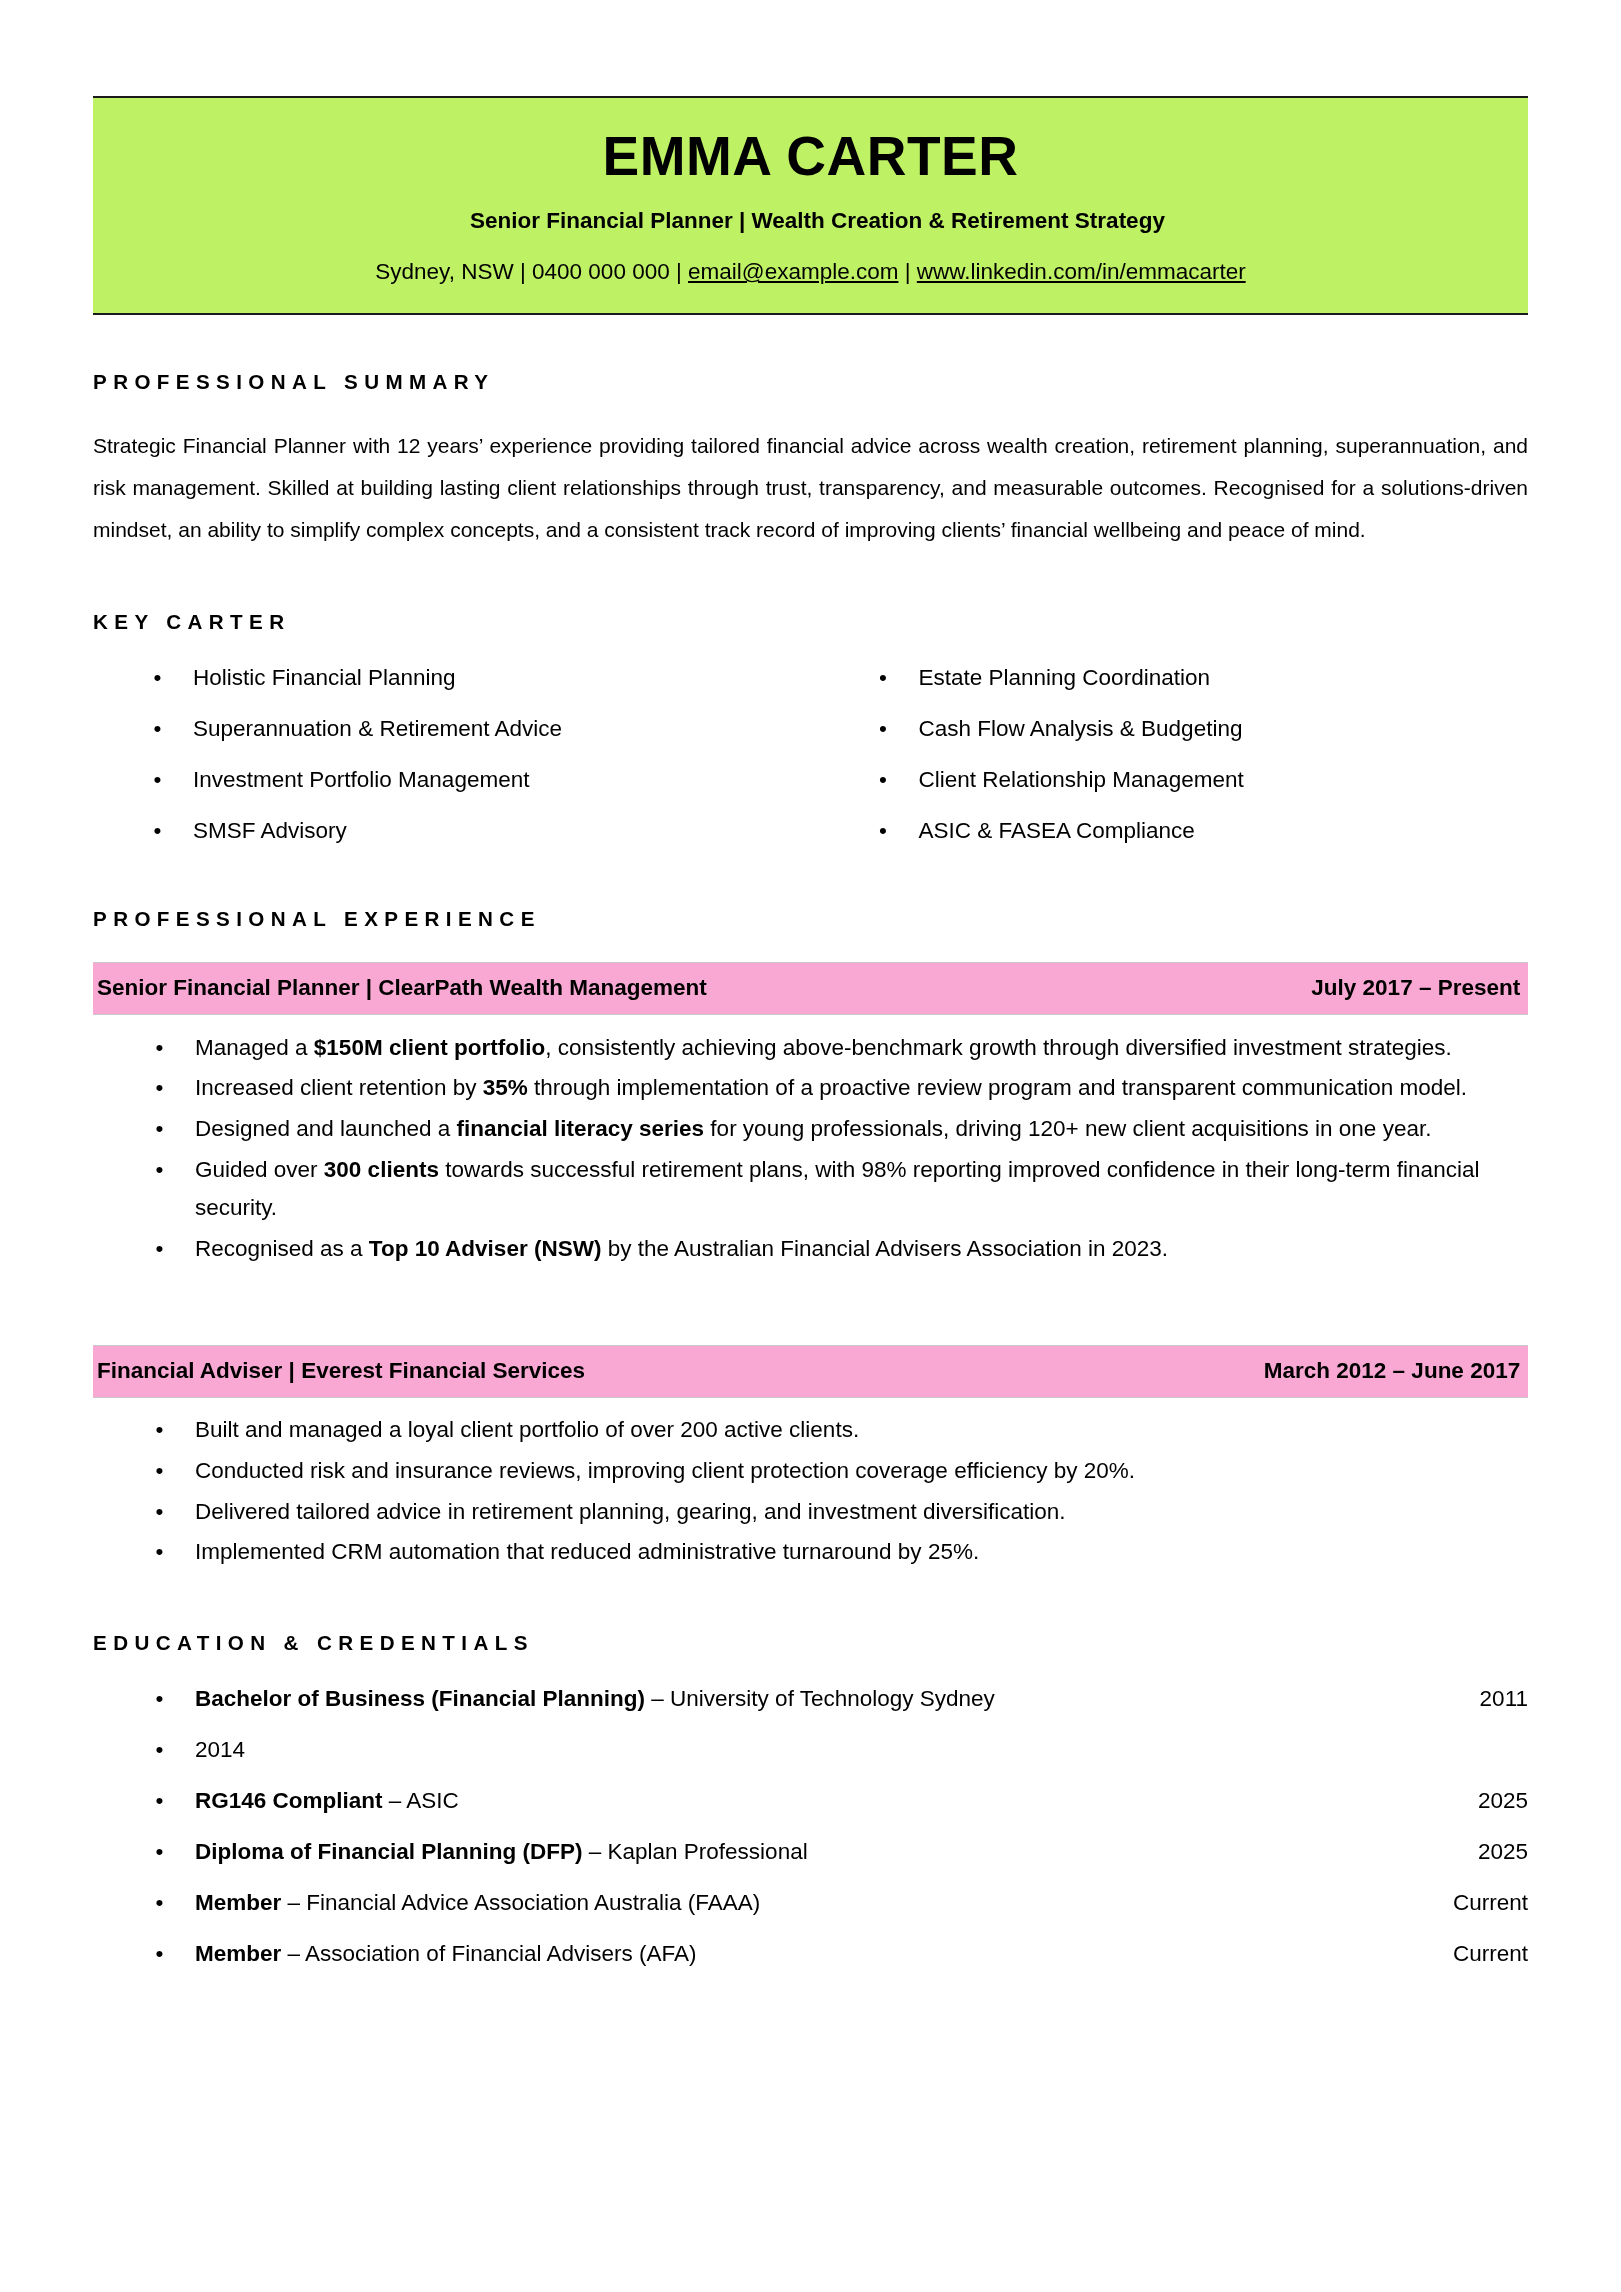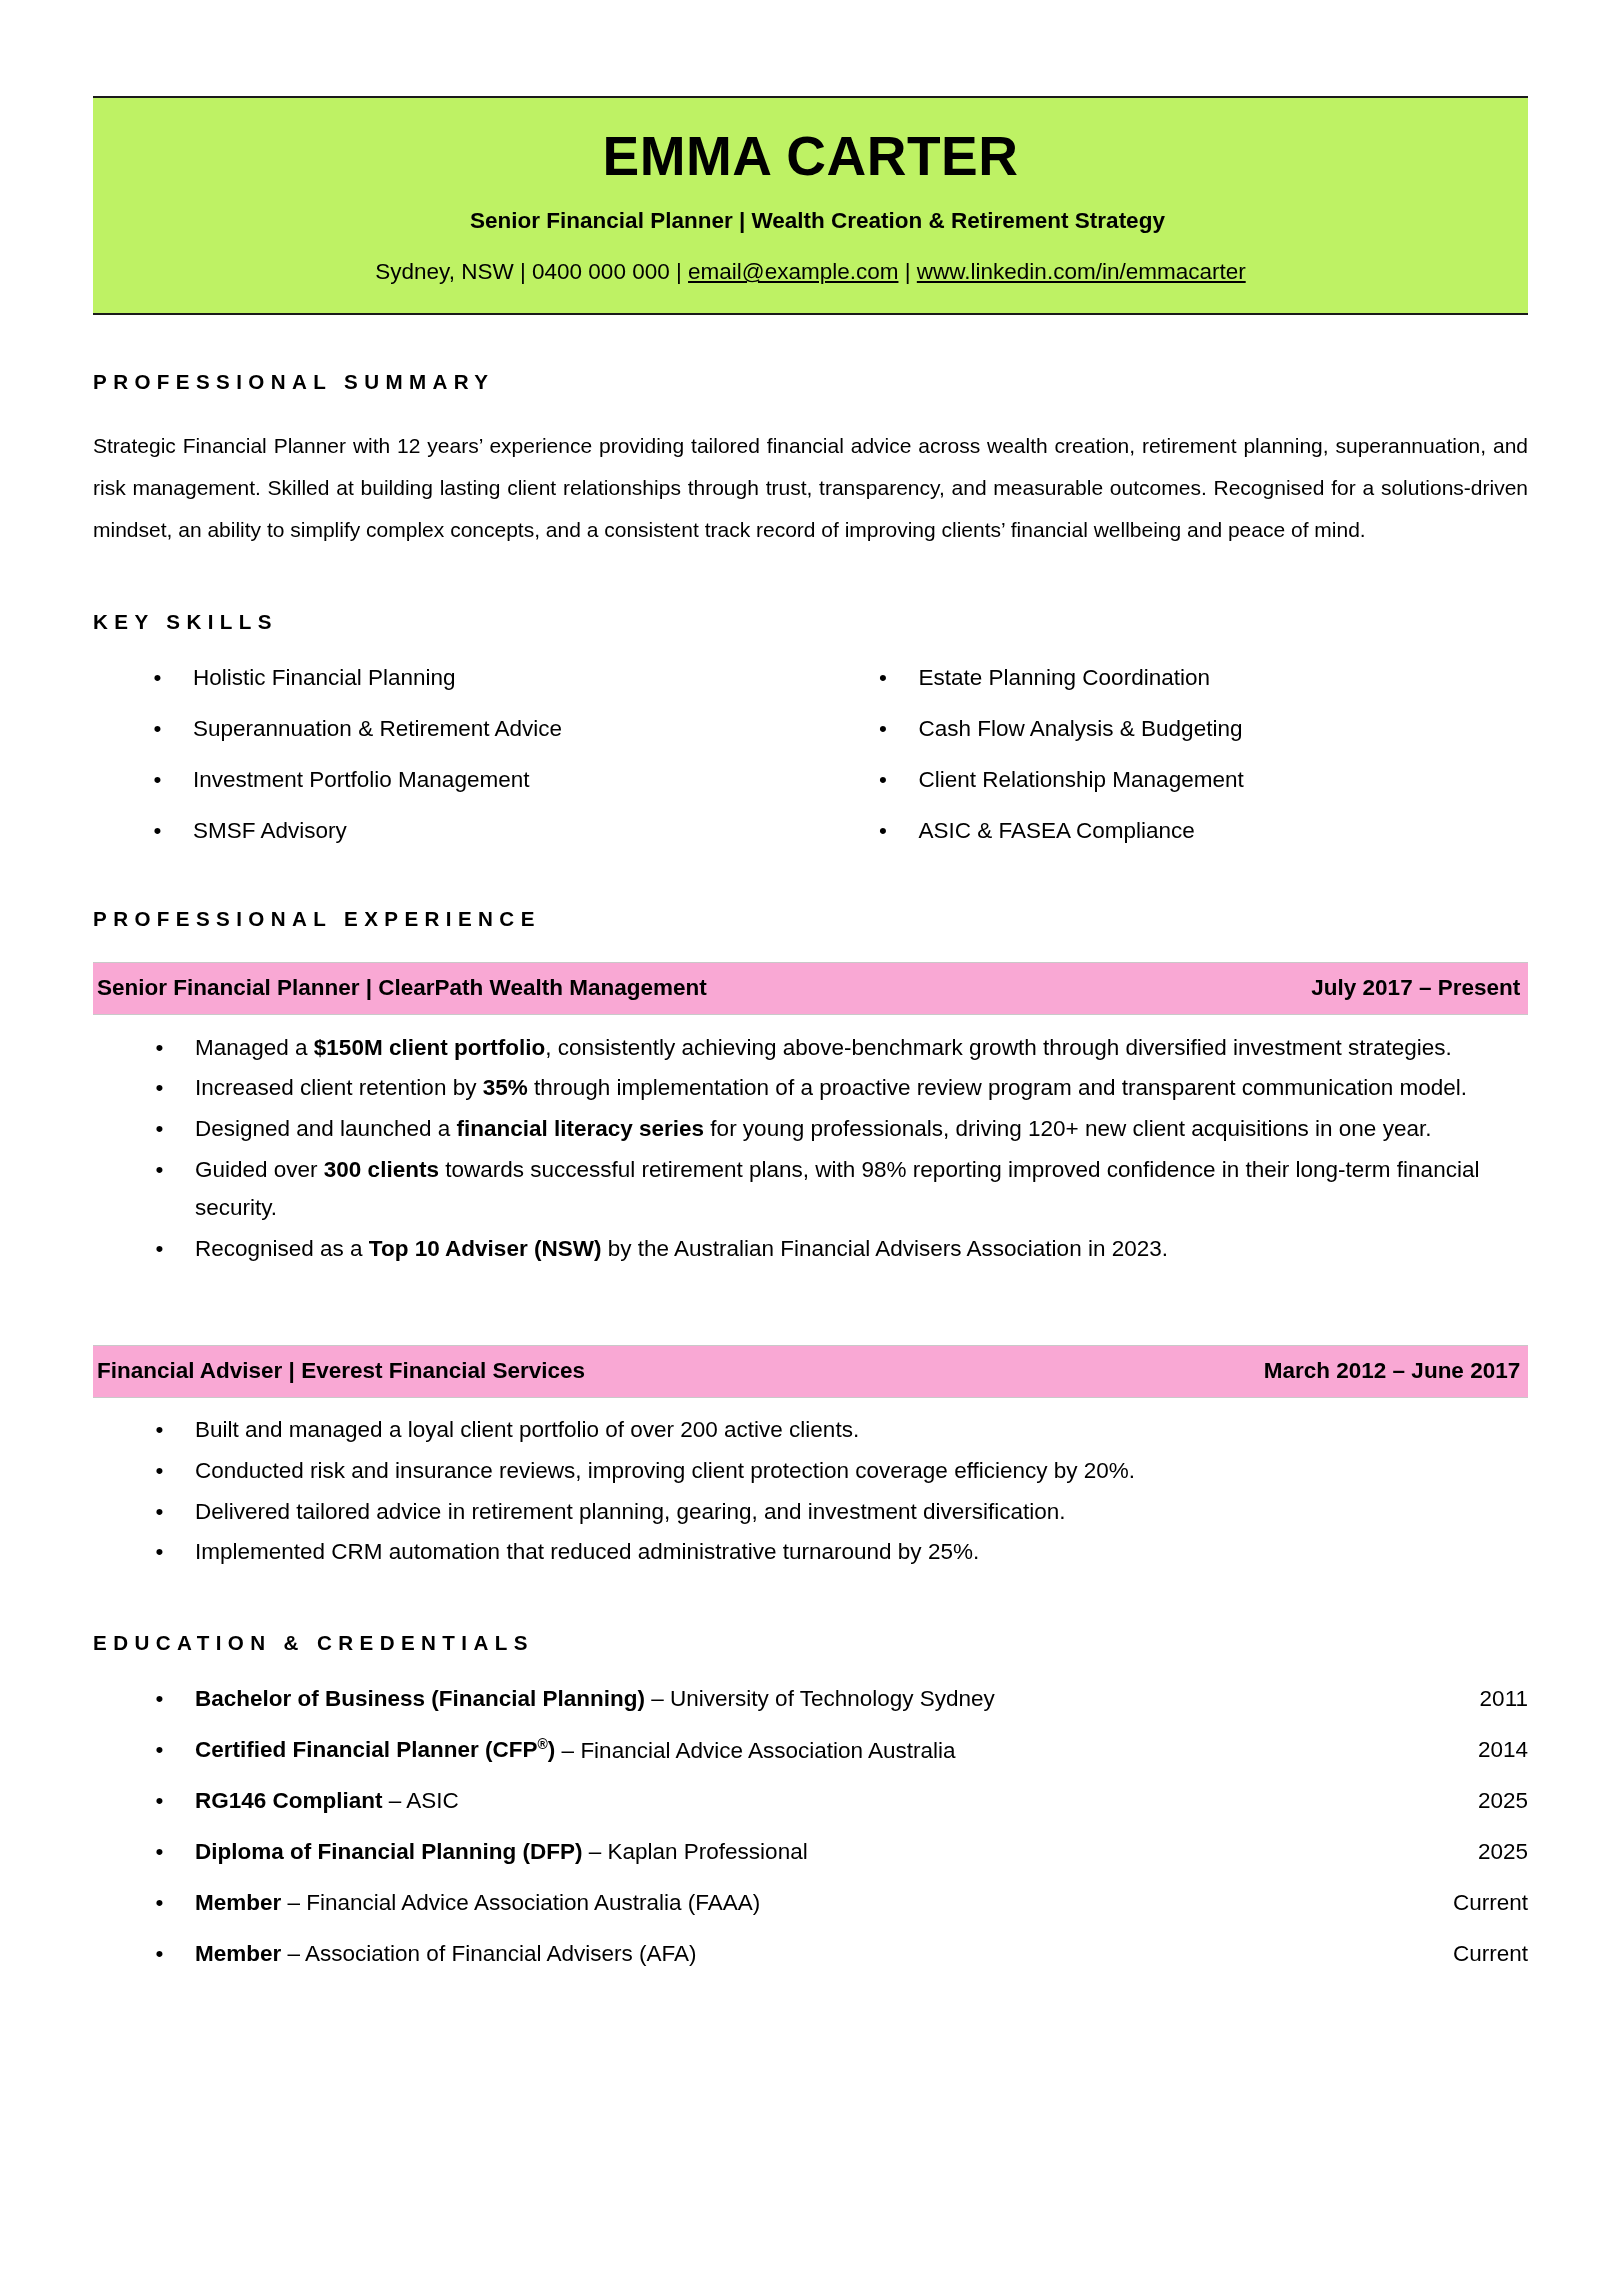--- a/index.html
+++ b/index.html
@@ -189,21 +189,21 @@
     <div class="name">EMMA CARTER</div>
     <div class="tagline">Senior Financial Planner | Wealth Creation &amp; Retirement Strategy</div>
     <div class="contact">
       <span>Sydney, NSW</span><span class="sep"> | </span><span>0400 000 000</span><span class="sep"> | </span><span class="link">email@example.com</span><span class="sep"> | </span><span class="link">www.linkedin.com/in/emmacarter</span>
     </div>
   </div>
 
   <div class="section-heading sec-summary">PROFESSIONAL SUMMARY</div>
   <div class="summary">Strategic Financial Planner with 12 years’ experience providing tailored financial advice across wealth creation, retirement planning, superannuation, and risk management. Skilled at building lasting client relationships through trust, transparency, and measurable outcomes. Recognised for a solutions-driven mindset, an ability to simplify complex concepts, and a consistent track record of improving clients’ financial wellbeing and peace of mind.</div>
 
-  <div class="section-heading sec-skills">KEY SKILLS</div>
+  <div class="section-heading sec-skills">KEY CARTER</div>
   <div class="skills-wrap">
     <div class="skills-col left" id="skills-left">
         <div class="skill-item"><span class="bullet">•</span><span>Holistic Financial Planning</span></div>
         <div class="skill-item"><span class="bullet">•</span><span>Superannuation &amp; Retirement Advice</span></div>
         <div class="skill-item"><span class="bullet">•</span><span>Investment Portfolio Management</span></div>
         <div class="skill-item"><span class="bullet">•</span><span>SMSF Advisory</span></div>
       </div>
     <div class="skills-col right" id="skills-right">
         <div class="skill-item"><span class="bullet">•</span><span>Estate Planning Coordination</span></div>
         <div class="skill-item"><span class="bullet">•</span><span>Cash Flow Analysis &amp; Budgeting</span></div>
@@ -244,21 +244,20 @@
 
   <div class="section-heading sec-edu">EDUCATION &amp; CREDENTIALS</div>
   <div class="edu-list" id="education-list">
       <div class="edu-item">
         <span class="bullet">•</span>
         <span class="edu-text"><b>Bachelor of Business (Financial Planning)</b><span> – University of Technology Sydney</span></span>
         <span class="edu-year">2011</span>
       </div>
       <div class="edu-item">
         <span class="bullet">•</span>
-        <span class="edu-text"><b>Certified Financial Planner (CFP<sup>®</sup>)</b><span> – Financial Advice Association Australia</span></span>
         <span class="edu-year">2014</span>
       </div>
       <div class="edu-item">
         <span class="bullet">•</span>
         <span class="edu-text"><b>RG146 Compliant</b><span> – ASIC</span></span>
         <span class="edu-year">2025</span>
       </div>
       <div class="edu-item">
         <span class="bullet">•</span>
         <span class="edu-text"><b>Diploma of Financial Planning (DFP)</b><span> – Kaplan Professional</span></span>

